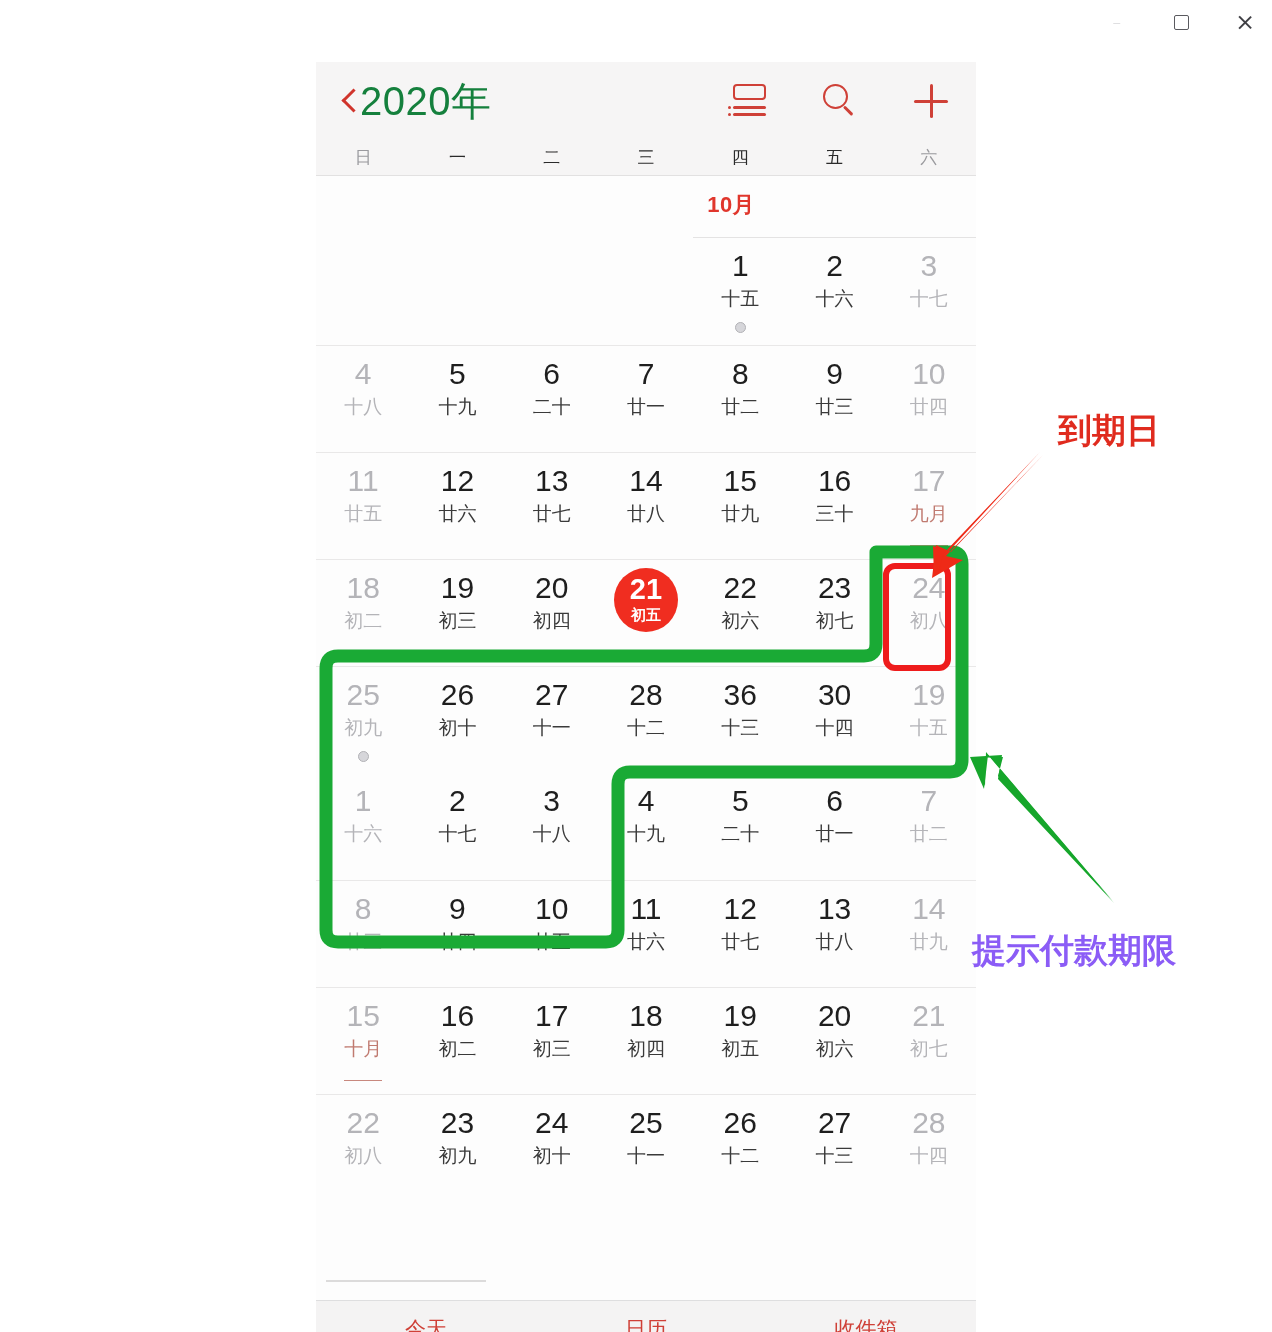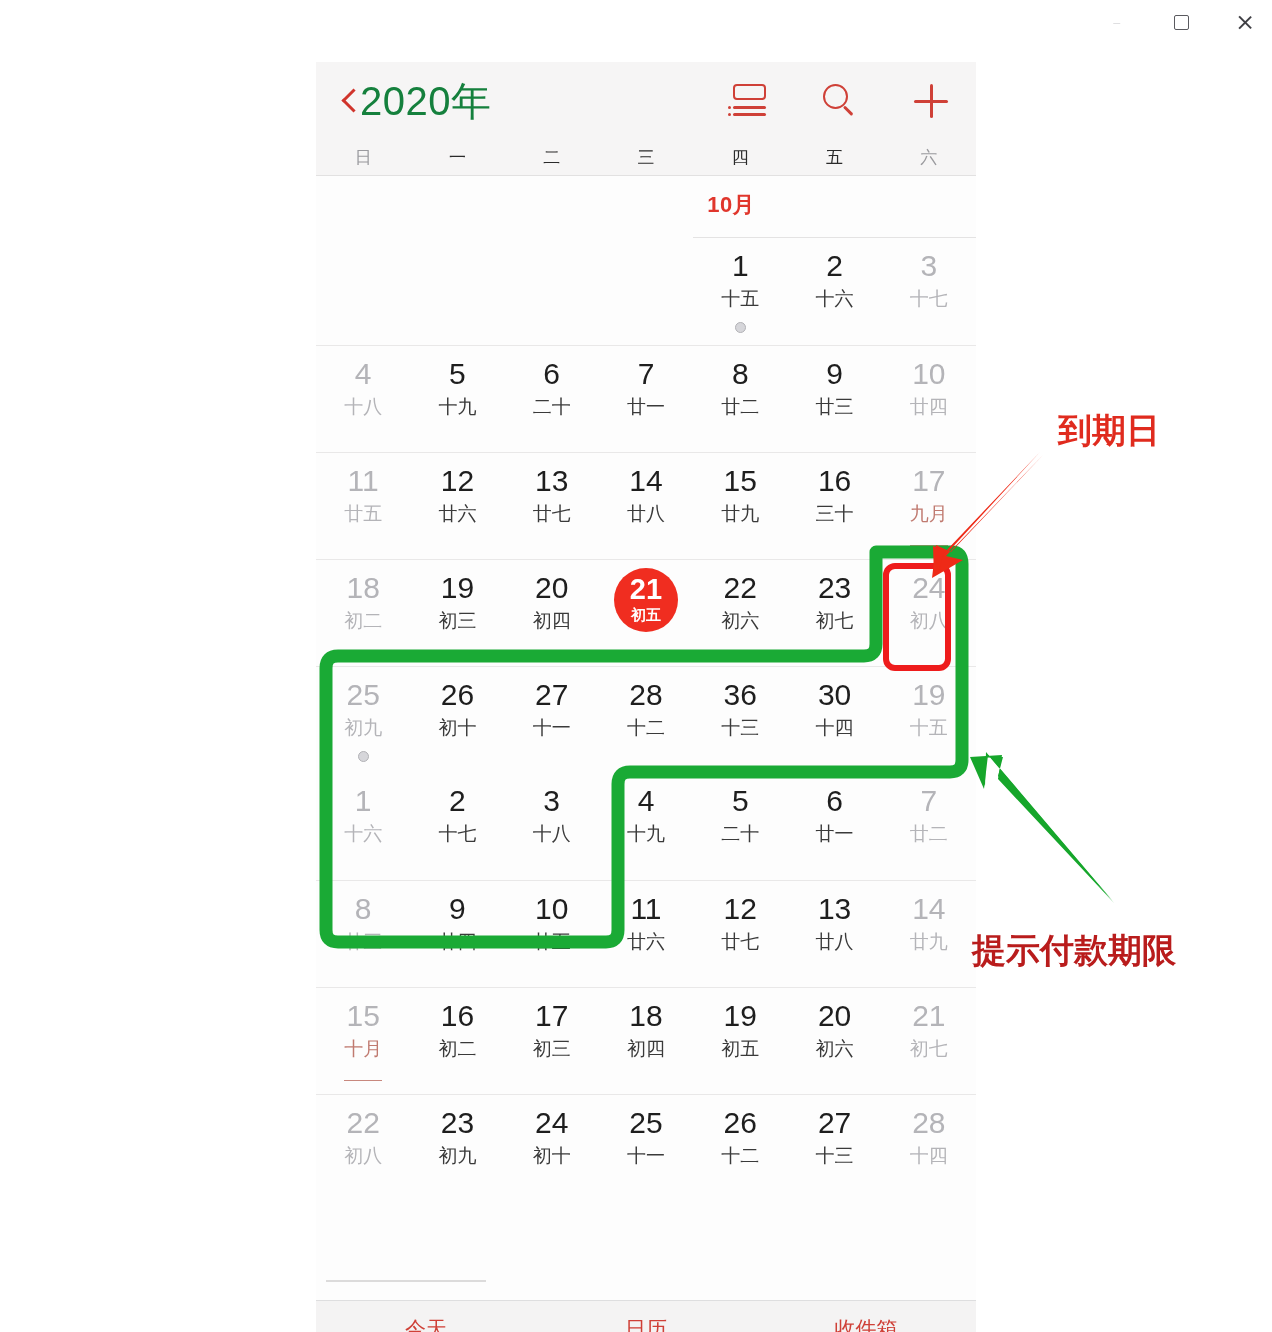--- a/index.html
+++ b/index.html
@@ -119,21 +119,21 @@
     display: grid; grid-template-columns: repeat(3, 1fr); align-items: flex-end;
   }
   .tab { text-align: center; font-size: 21px; color: #cf4037; line-height: 1;
          height: 14px; overflow: hidden; }
   .scroll-hint { position: absolute; left: 10px; bottom: 50px; width: 160px; height: 2px; background: #dcdbdb; }
 
   
   .anno { position: absolute; pointer-events: none; }
   .anno-text { position: absolute; font-size: 34px; font-weight: 600; white-space: nowrap; }
   .anno-text.red { color: #e02b1e; }
-  .anno-text.green { color: #b91c1c; }
+  .anno-text.green { color: #8b5cf6; }
   .svg-layer { position: absolute; left: 0; top: 0; width: 1272px; height: 1332px; pointer-events: none; }
 </style>
 </head>
 <body>
 
 <div id="root">
 
   <div class="win-chrome">
     <div class="win-btn">
       <span class="win-min-ghost">—</span>

